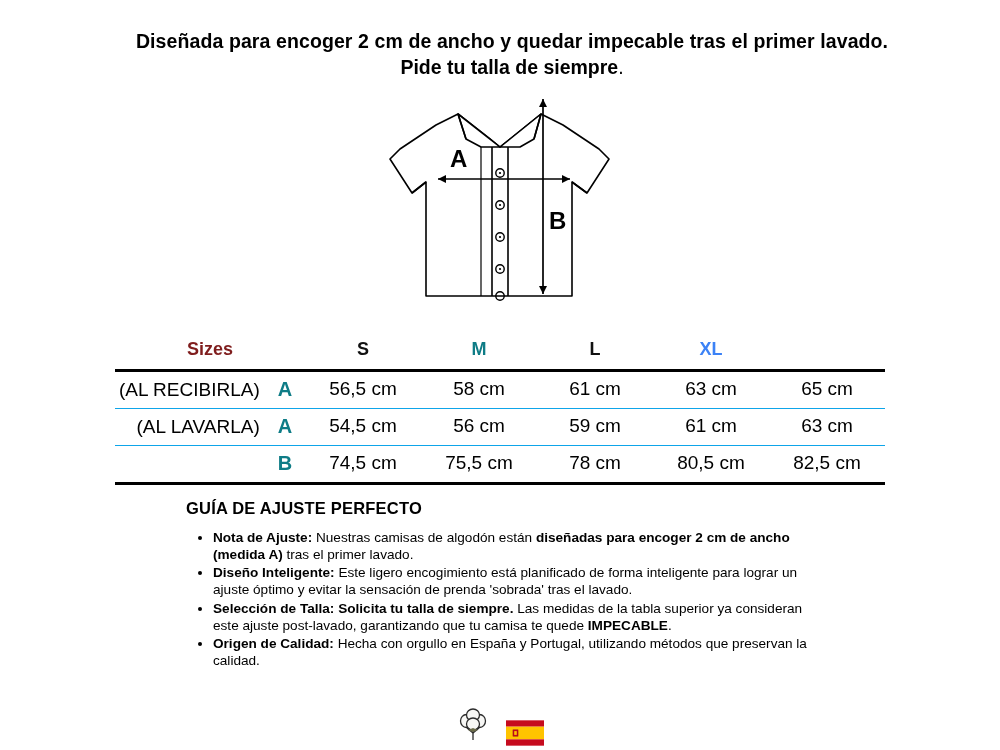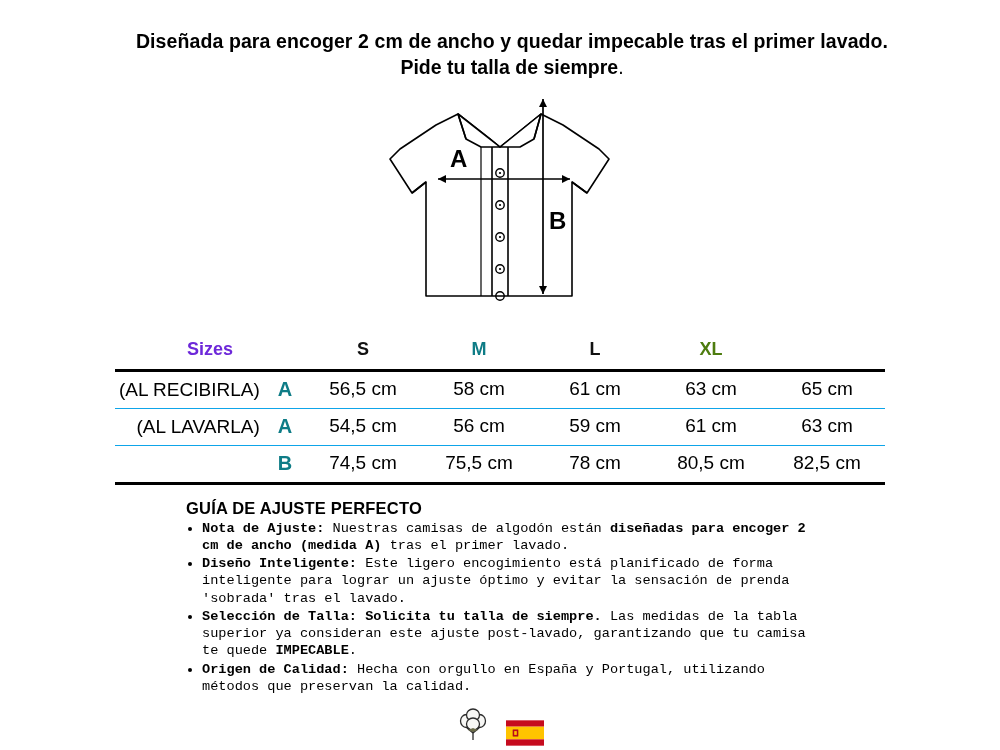--- a/index.html
+++ b/index.html
@@ -82,50 +82,49 @@
   .col-label .rowcode {
     display: inline-block;
     width: 40px;
     text-align: center;
     font-size: 20px;
     color: #0e7c86;
     font-weight: bold;
     vertical-align: baseline;
   }
   .hdr-sizes {
-    color: #6d28d9;
+    color: #7f1d1d;
     text-align: center !important;
     font-size: 17px;
     font-weight: bold;
   }
   .hdr-s  { color: #111111; }
   .hdr-m  { color: #0e7c86; }
   .hdr-l  { color: #111111; }
-  .hdr-xl { color: #4d7c0f; }
+  .hdr-xl { color: #3b82f6; }
   .hdr-blank { color: #111111; }
 
   .row-sep td { border-top: 1px solid #0ea5e9; }
 
   
   .guide {
     width: 640px;
     margin: 14px auto 0 auto;
     padding-left: 0px;
   }
   .guide h2 {
     font-size: 16.5px;
     font-weight: bold;
     margin: 0 0 2px 6px;
     letter-spacing: 0.2px;
   }
   .guide ul {
-    margin: 0;
+    margin: 11px;
     padding-left: 22px;
     list-style: disc;
-    font-family: Liberation Mono, monospace;
   }
   .guide li {
     font-size: 13.6px;
     line-height: 1.27;
     margin-bottom: 1px;
     text-align: left;
   }
   .guide li b { font-weight: bold; }
 
   

